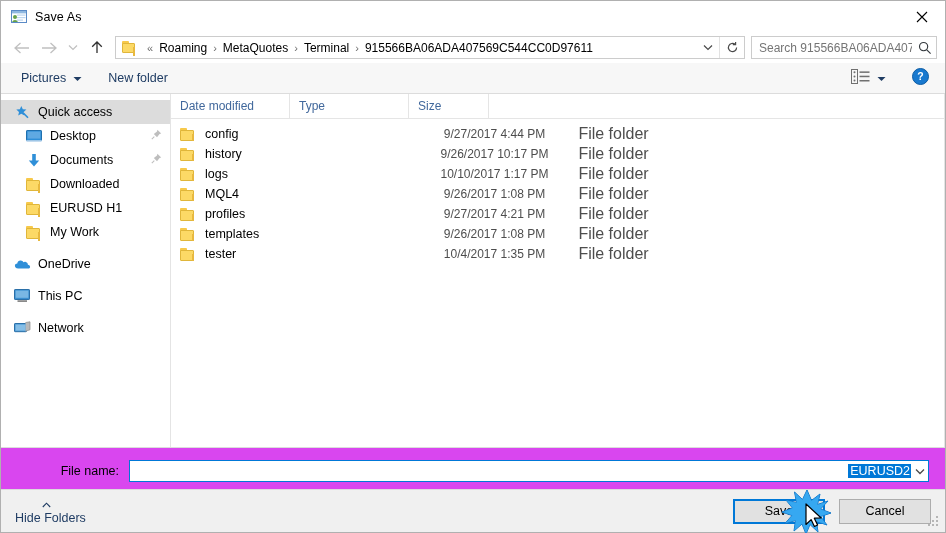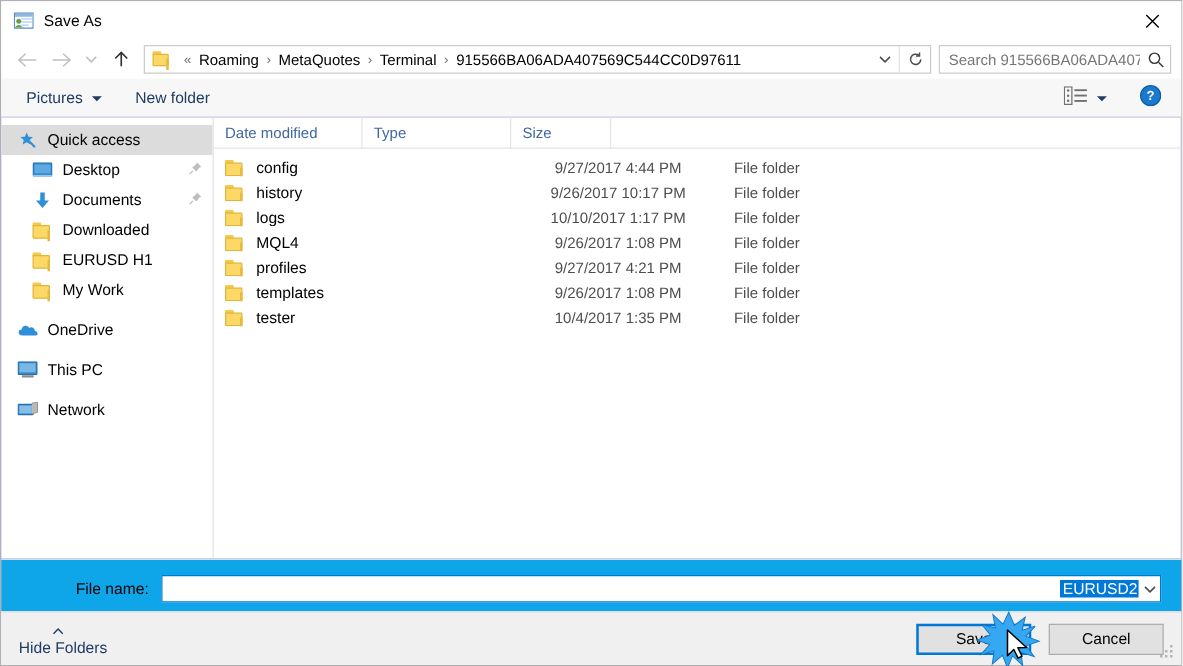--- a/index.html
+++ b/index.html
@@ -154,21 +154,21 @@
   .tb-spacer { flex: 1 1 auto; }
   .view-btn {
     display: flex; align-items: center; height: 24px; padding: 0 4px;
   }
   .help-btn { margin-left: 18px; margin-right: 4px; }
 
   
   .body-area {
     flex: 1 1 auto;
     display: flex;
-    background: #8b5cf6;
+    background: #fef9c3;
     min-height: 0;
   }
   .sidebar {
     width: 170px;
     background: #ffffff;
     border-right: 1px solid #e4e4e4;
     padding-top: 6px;
     flex: 0 0 auto;
     overflow: hidden;
   }
@@ -274,27 +274,27 @@
     white-space: nowrap;
   }
   .cell.c-name {
     width: 264px;
     display: flex; align-items: center;
     padding-left: 9px;
     color: #000;
   }
   .cell.c-name .folder { margin-right: 9px; flex: 0 0 auto; }
   .cell.c-date { width: 119px; color: #4d4d4d; font-size: 12px; }
-  .cell.c-type { width: 119px; color: #4d4d4d; font-size: 12px; }
+  .cell.c-type { width: 119px; color: #4d4d4d; font-size: 16px; }
   .cell.c-size { width: 80px; color: #4d4d4d; font-size: 12px; }
 
   
   .form-area {
     flex: 0 0 auto;
-    background: #0ea5e9;
+    background: #d946ef;
     border-top: 1px solid #dcdcdc;
     padding: 12px 16px 0 16px;
   }
   .form-row {
     display: flex;
     align-items: center;
     margin-bottom: 7px;
   }
   .form-label {
     width: 112px;

